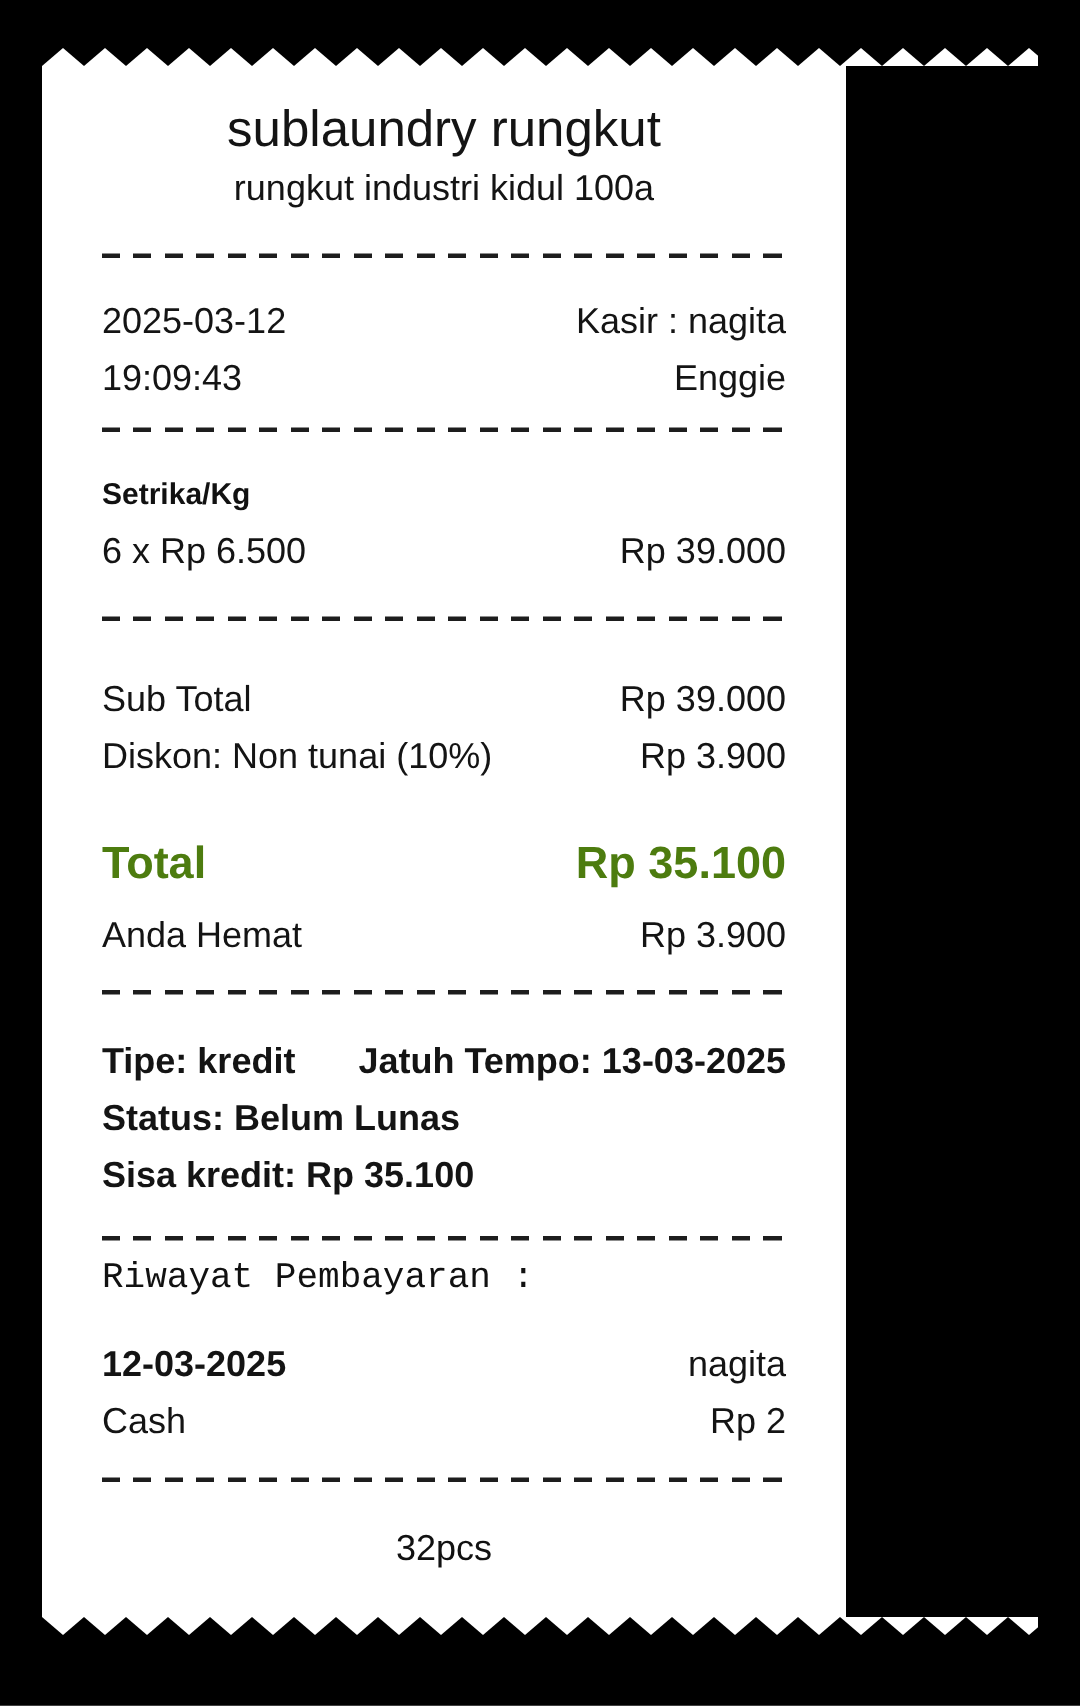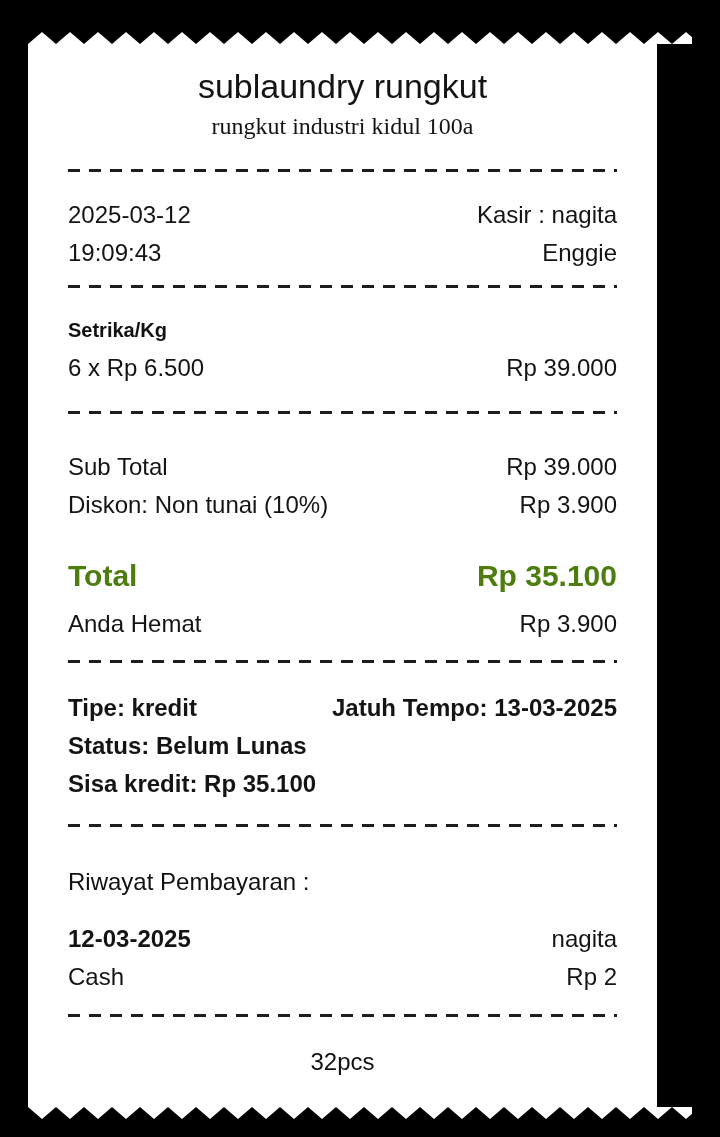--- a/index.html
+++ b/index.html
@@ -1,25 +1,25 @@
 <!DOCTYPE html>
 <html><head>
 <meta charset="utf-8">
 <style>
   * { margin: 0; padding: 0; box-sizing: border-box; }
   html, body { width: 720px; height: 1137px; background: #000; overflow: hidden; }
   body { font-family: "Liberation Sans", "DejaVu Sans", sans-serif; color: #111; }
 
-  .receipt { position: absolute; left: 28px; top: 30px; width: 629px; }
+  .receipt { position: absolute; left: 28px; top: 30px; width: 536px; }
   .zz { display: block; }
   .paper { background: #fff; padding: 20px 40px 26px 40px; }
 
   .center { text-align: center; }
   .store-name { font-size: 34px; line-height: 44px; font-weight: 400; color: #141414; }
-  .store-address { font-size: 24px; line-height: 36px; font-weight: 400; color: #141414; font-family: Liberation Serif, serif; }
+  .store-address { font-size: 24px; line-height: 36px; font-weight: 400; color: #141414; }
 
   .divider {
     height: 3px;
     background: repeating-linear-gradient(90deg, #1d1d1d 0 12px, transparent 12px 21px);
   }
   .d1 { margin-top: 25px; }
   .d2 { margin-top: 13px; }
   .d3 { margin-top: 24px; }
   .d4 { margin-top: 17px; }
   .d5 { margin-top: 21px; }
@@ -33,21 +33,21 @@
   .info-block { margin-top: 24px; }
   .item-name { margin-top: 23px; font-size: 20px; line-height: 38px; font-weight: 700; }
 
   .subtotal-row { margin-top: 34px; }
   .total-row { margin-top: 29px; font-size: 30px; line-height: 46px; font-weight: 700; color: #4d7c0f; }
   .savings-row { margin-top: 6px; }
 
   .credit-block { margin-top: 26px; font-weight: bold; }
   .single { font-size: 24px; line-height: 38px; color: #141414; }
 
-  .history-title { margin-top: 36px; font-size: 24px; line-height: 38px; }
+  .history-title { margin-top: 7px; font-size: 24px; line-height: 38px; font-family: Liberation Mono, monospace; }
   .history-entry { margin-top: 19px; }
 
   .pieces { margin-top: 26px; font-size: 24px; line-height: 38px; text-align: center; }
 </style>
 </head>
 <body>
 
 <div class="receipt">
 
   <svg class="zz" width="664" height="14" aria-hidden="true">

